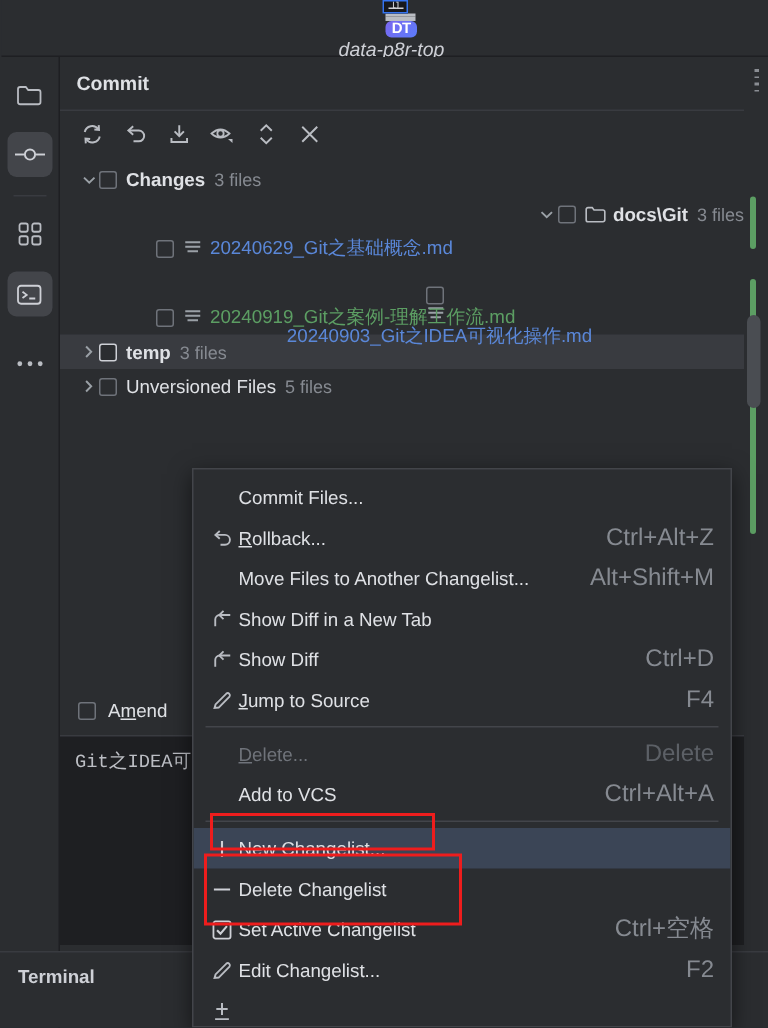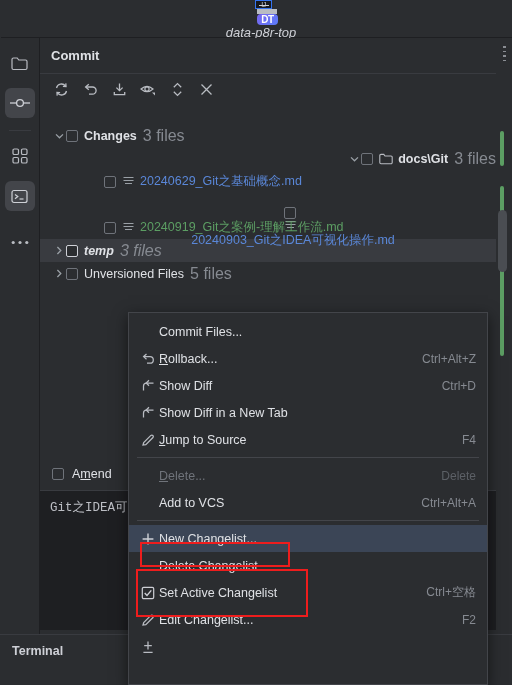--- a/index.html
+++ b/index.html
@@ -64,33 +64,33 @@
     height:36px;display:flex;align-items:center;padding-left:11px;
     font-size:13px;font-weight:bold;color:#dfe1e5;
     border-bottom:1px solid #393b40;
   }
   #commitToolbar{
     height:30px;display:flex;align-items:center;gap:7px;padding-left:10px;
   }
   .tb-btn{width:22px;height:22px;display:flex;align-items:center;justify-content:center;border-radius:4px;cursor:pointer;}
 
   
-  #tree{position:relative;margin-top:20px;}
+  #tree{position:relative;margin-top:4px;}
   .row{height:23px;display:flex;align-items:center;padding-left:12px;white-space:nowrap;cursor:pointer;}
   .row.selected{background:#393b40;}
   .arrow{width:14px;height:14px;display:flex;align-items:center;justify-content:center;color:#9aa0a6;flex:0 0 auto;}
   .arrow.blank{visibility:hidden;}
   .cbox{
     width:12px;height:12px;border:1px solid #6f737a;border-radius:2px;
     background:#2b2d30;margin-right:6px;flex:0 0 auto;
   }
   .cbox.strong{border-color:#ced0d6;}
   .lbl{font-size:12.5px;}
   .bold{font-weight:bold;color:#dfe1e5;}
-  .dim{color:#868a91;margin-left:6px;font-size:16px;}
+  .dim{color:#868a91;margin-left:6px;font-size:12px;}
   .file-blue{color:#5a87d8;}
   .file-green{color:#5c9e63;}
   .ico{margin-right:5px;display:flex;align-items:center;flex:0 0 auto;}
 
   
   #amendRow{
     position:absolute;left:0;top:420px;width:456px;height:32px;
     display:flex;align-items:center;padding-left:12px;
   }
   #msgBox{
@@ -135,21 +135,21 @@
     padding-top:5px;
   }
   .mi{
     height:27px;display:flex;align-items:center;position:relative;
     padding-left:8px;cursor:pointer;font-size:12.5px;color:#dfe1e5;white-space:nowrap;
   }
   .mi.hl{background:#3b4556;justify-content:flex-end;}
   .mi.disabled{color:#6f737a;}
   .mi .micon{width:22px;display:flex;align-items:center;justify-content:center;flex:0 0 auto;}
   .mi .mtext{flex:1 1 auto;}
-  .mi .mkey{color:#868a91;font-size:12px;padding-right:11px;}
+  .mi .mkey{color:#868a91;font-size:16px;padding-right:11px;}
   .mi.disabled .mkey{color:#5c6066;}
   .msep{height:1px;background:#43454a;margin:4px 8px;}
   .u{text-decoration:underline;}
 
   
   .redbox{position:absolute;border:2px solid #ee1d1d;pointer-events:none;}
 </style>
 </head>
 <body>
 
@@ -343,21 +343,21 @@
       <div class="row" style="padding-left: 50px;">
         <span class="arrow blank"></span>
         <span class="cbox"></span>
         <span class="ico">
           <svg width="13" height="13" viewBox="0 0 13 13" style="color:#9aa0a6">
             <path d="M1.5 2.5 H11.5 M1.5 5.5 H11.5 M3 8.5 H10" stroke="currentColor" stroke-width="1.2"></path>
           </svg>
         </span>
         <span class="lbl file-green">20240919_Git之案例-理解工作流.md</span>
       </div>
-      <div class="row selected" style=" font-style: italic;">
+      <div class="row selected" style="">
         <span class="arrow">
           <svg width="6" height="9" viewBox="0 0 6 9">
             <path d="M1.4 1 L4.8 4.5 L1.4 8" stroke="#9aa0a6" stroke-width="1.3" fill="none"></path>
           </svg>
         </span>
         <span class="cbox strong"></span>
         <span class="lbl bold">temp</span>
         <span class="dim">3 files</span>
       </div>
       <div class="row" style="padding-left: 12px;">
@@ -421,38 +421,43 @@
       <span class="micon">
         <svg width="14" height="14" viewBox="0 0 14 14" style="color:#b9bcc2">
           <path d="M3 4.6 H9 A3.3 3.3 0 0 1 9 11.2 H6" stroke="currentColor" stroke-width="1.25" fill="none"></path>
           <path d="M5.5 2 L2.6 4.6 L5.5 7.2" stroke="currentColor" stroke-width="1.25" fill="none"></path>
         </svg>
       </span>
       <span class="mtext"><span class="u">R</span>ollback...</span>
       <span class="mkey">Ctrl+Alt+Z</span>
     </div>
     <div class="mi">
+      <span class="micon"></span>
+      <span class="mtext">Move Files to Another Changelist...</span>
+      <span class="mkey">Alt+Shift+M</span>
+    </div>
+    <div class="mi">
       <span class="micon">
         <svg width="15" height="14" viewBox="0 0 15 14" style="color:#b9bcc2">
           <path d="M12.5 4 H5.5 A3 3 0 0 0 2.5 7 V11.5" stroke="currentColor" stroke-width="1.25" fill="none"></path>
           <path d="M8 1.3 L5.2 4.05 L8 6.8" stroke="currentColor" stroke-width="1.25" fill="none"></path>
         </svg>
       </span>
-      <span class="mtext">Show Diff</span>
-      <span class="mkey">Ctrl+D</span>
+      <span class="mtext">Show Diff in a New Tab</span>
+      <span class="mkey"></span>
     </div>
     <div class="mi">
       <span class="micon">
         <svg width="15" height="14" viewBox="0 0 15 14" style="color:#b9bcc2">
           <path d="M12.5 4 H5.5 A3 3 0 0 0 2.5 7 V11.5" stroke="currentColor" stroke-width="1.25" fill="none"></path>
           <path d="M8 1.3 L5.2 4.05 L8 6.8" stroke="currentColor" stroke-width="1.25" fill="none"></path>
         </svg>
       </span>
-      <span class="mtext">Show Diff in a New Tab</span>
-      <span class="mkey"></span>
+      <span class="mtext">Show Diff</span>
+      <span class="mkey">Ctrl+D</span>
     </div>
     <div class="mi">
       <span class="micon">
         <svg width="14" height="14" viewBox="0 0 14 14" style="color:#b9bcc2">
           <path d="M2 12 L2.7 9.6 L9.9 2.4 A1.5 1.5 0 0 1 12 4.5 L4.8 11.7 Z" stroke="currentColor" stroke-width="1.25" fill="none"></path>
         </svg>
       </span>
       <span class="mtext"><span class="u">J</span>ump to Source</span>
       <span class="mkey">F4</span>
     </div>

